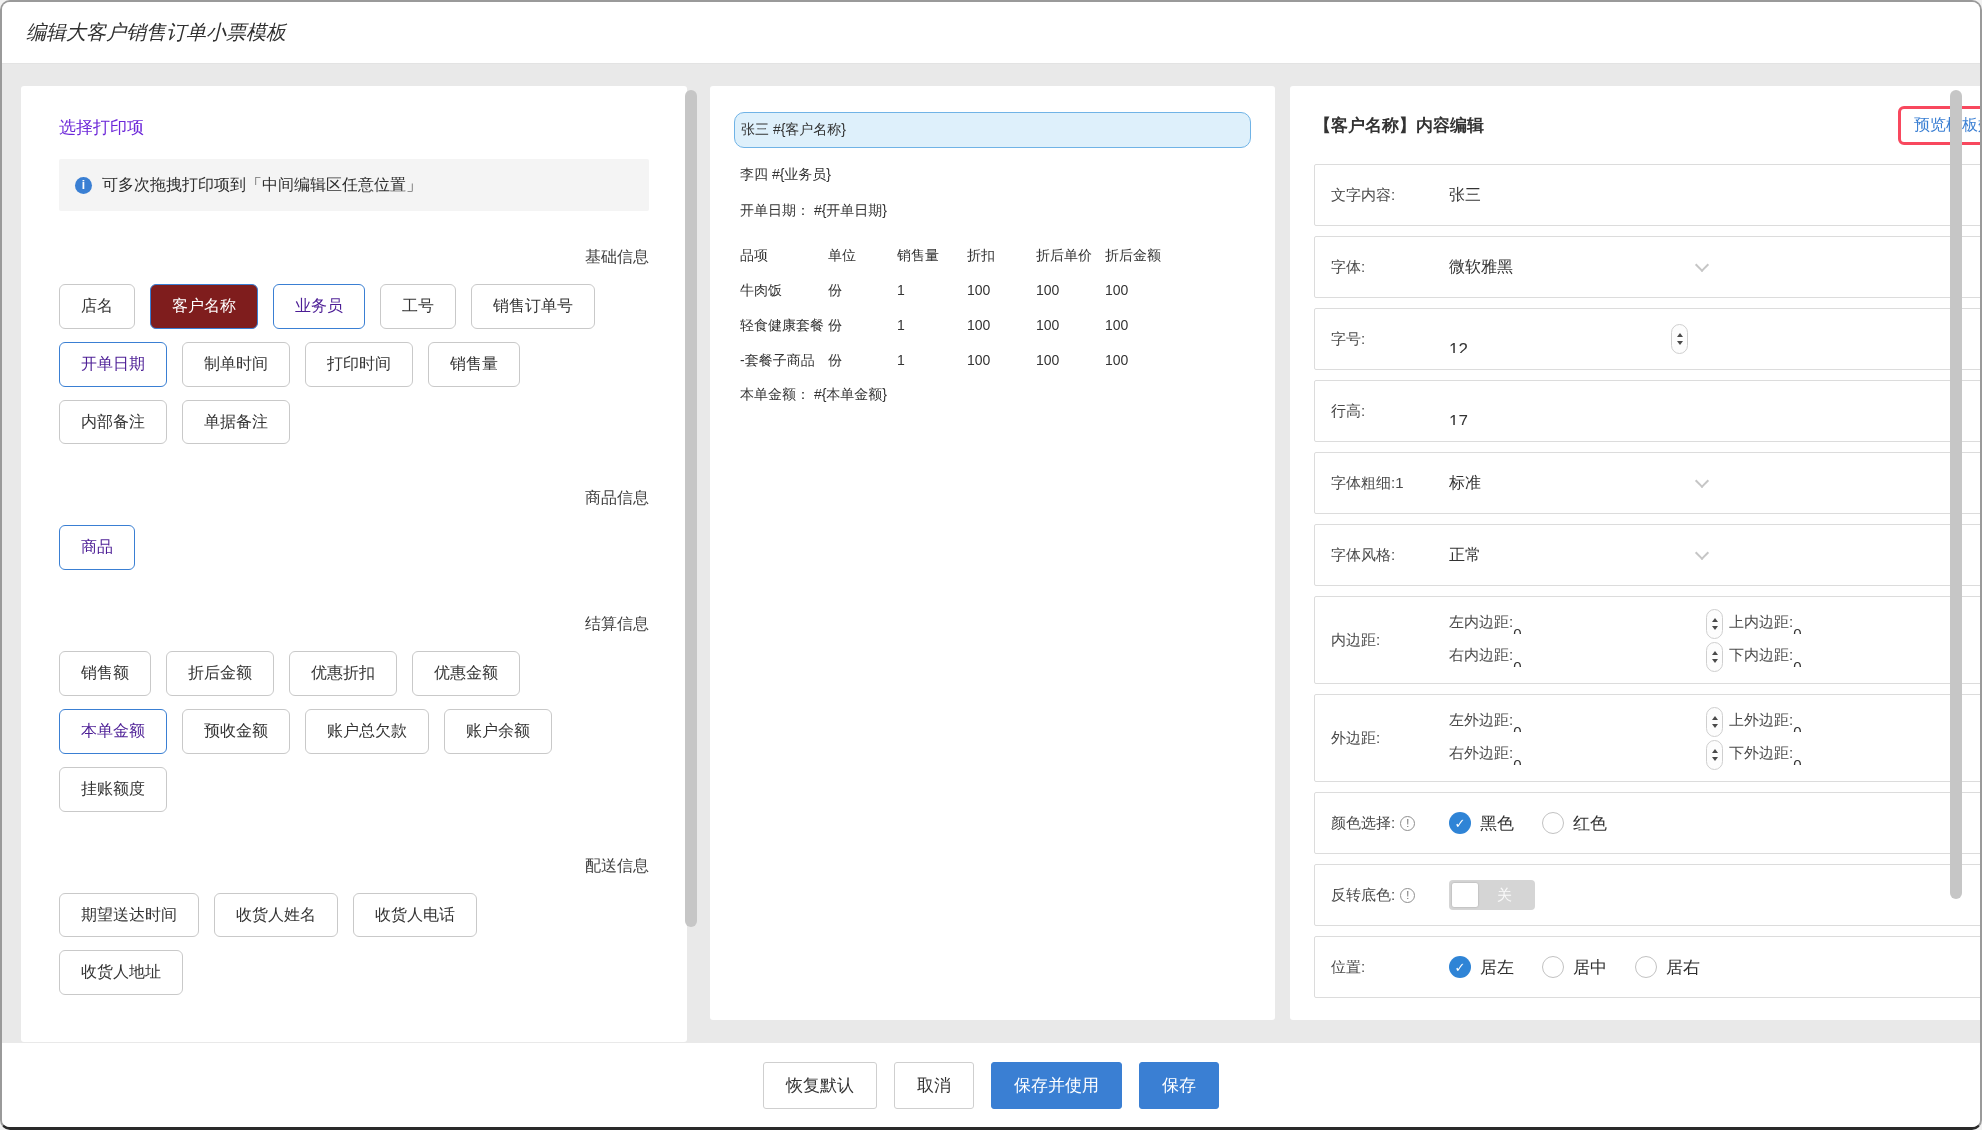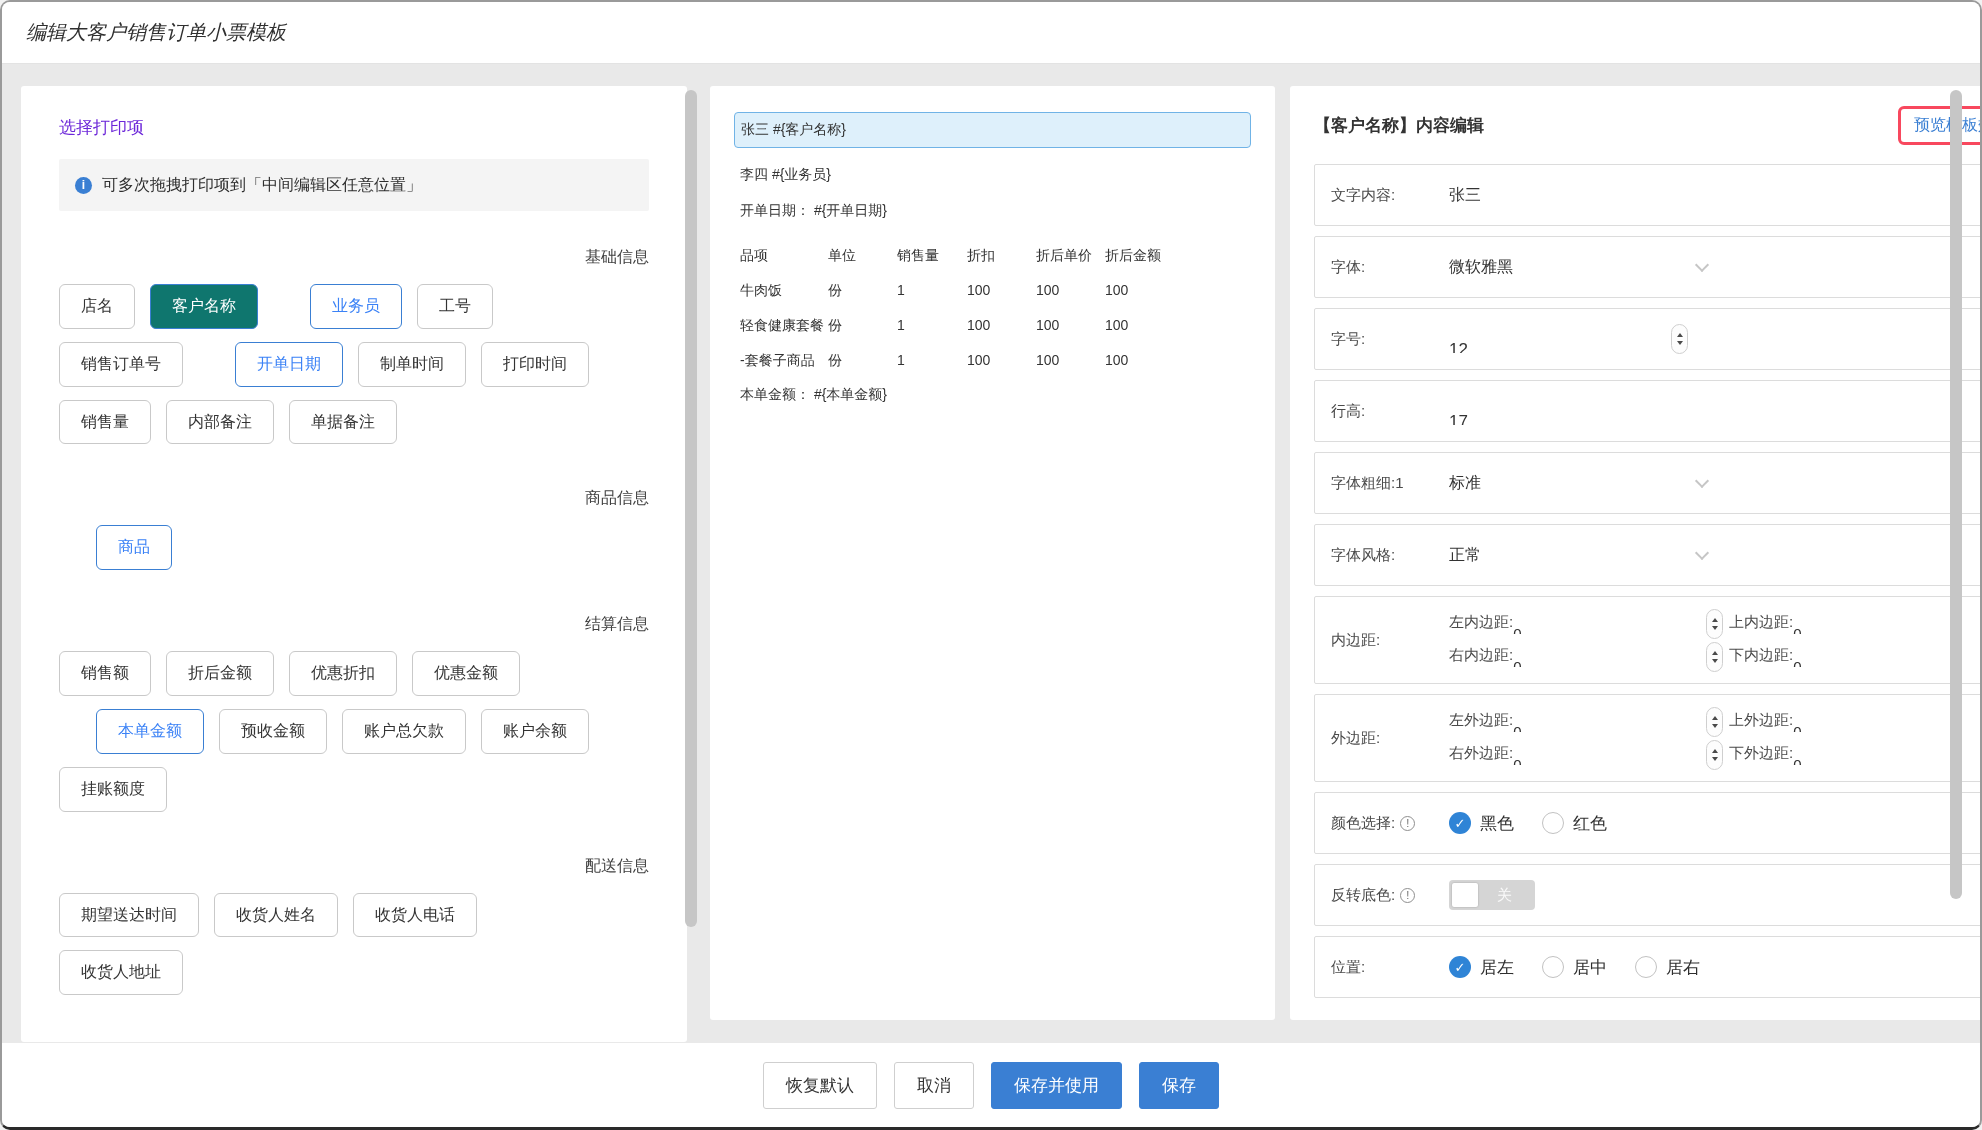--- a/index.html
+++ b/index.html
@@ -29,26 +29,26 @@
             gap:10px; padding:0 16px; border-radius:2px; }
   .info-ic { width:17px; height:17px; flex:none; border-radius:50%; background:#3a7fd3; color:#fff;
              font-size:12px; font-weight:bold; display:flex; align-items:center; justify-content:center; }
   .tip-t { font-size:16px; color:#2e2e2e; }
   .group { margin-top:44px; }
   .group:first-of-type { margin-top:36px; }
   .g-title { font-size:16px; color:#3f3f3f; margin-bottom:16px;text-align:right; }
   .g-items { display:flex; flex-wrap:wrap; gap:13px 15px; max-width:540px; }
   .btn { background:#fff; border:1px solid #c9c9c9; border-radius:6px; font-size:16px; color:#333;
          padding:11px 21px; line-height:1.3; cursor:pointer; white-space:nowrap; }
-  .btn.sel-fill { background:#0f766e; border-color:#3a7fd3; color:#fff; }
-  .btn.sel-line { border-color:#3a7fd3; color:#3b82f6;margin-left:37px; }
+  .btn.sel-fill { background:#7f1d1d; border-color:#3a7fd3; color:#fff; }
+  .btn.sel-line { border-color:#3a7fd3; color:#4c1d95; }
 
   
   .rc-line { font-size:14px; color:#333; margin:18px 6px; }
-  .rc-sel  { border:1px solid #70b3e6; background:#def0fb; border-radius:4px;
+  .rc-sel  { border:1px solid #70b3e6; background:#def0fb; border-radius:10px;
              padding:8px 6px; margin:0 0 12px 0; }
   .rc-table { border-collapse:collapse; margin:2px 0 0 6px; table-layout:fixed; }
   .rc-table th, .rc-table td { font-weight:normal; font-size:14px; color:#333; text-align:left;
              padding:7px 2px 7px 0; vertical-align:top; line-height:1.5; word-break:break-all; }
   .rc-total { margin-top:8px; }
 
   
   .ed-head { display:flex; align-items:center; justify-content:space-between; margin:4px 0 16px; height:46px; }
   .ed-title { font-size:17px; font-weight:bold; color:#333; }
   .preview-wrap { border:3px solid #f8485e; border-radius:6px; padding:6px 13px; }

